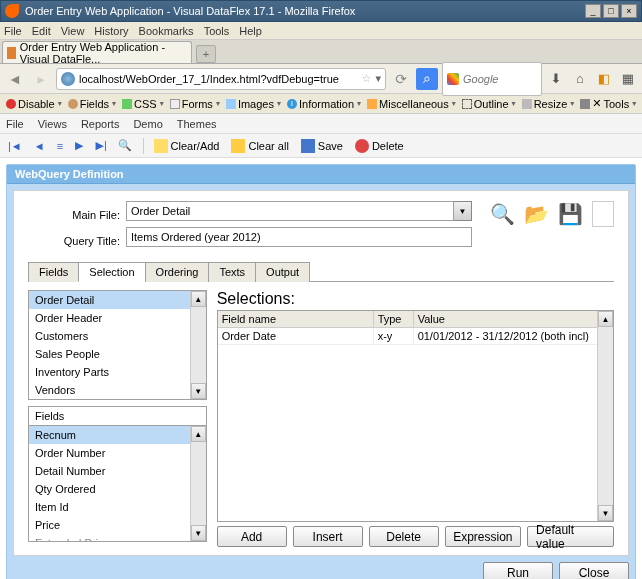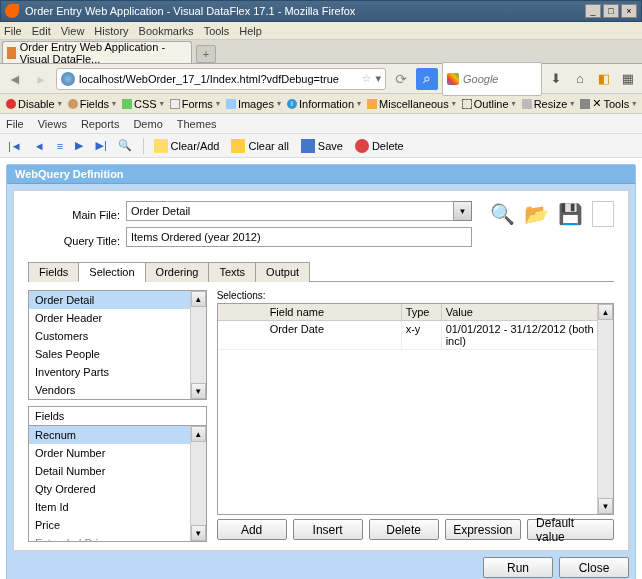--- a/index.html
+++ b/index.html
@@ -68,25 +68,25 @@
 
 .listhdr { padding:3px 6px; background:#fff; border:1px solid #a0a0a0; border-bottom:none; font-size:11px; }
 .listbox { border:1px solid #a0a0a0; background:#fff; height:110px; overflow:hidden; position:relative; }
 .listbox2 { height:117px; }
 .listitem { padding:3px 6px; font-size:11px; }
 .listitem.sel { background:#bcdaf5; }
 .scroll { position:absolute; right:0; top:0; bottom:0; width:16px; background:#e8e8e8; border-left:1px solid #ccc; display:flex; flex-direction:column; }
 .scroll .sarrow { height:16px; background:linear-gradient(#f4f4f4,#d8d8d8); border:1px solid #bbb; display:flex; align-items:center; justify-content:center; font-size:8px; }
 .scroll .sthumb { flex:1; }
 
-.selhdr { font-size:10px; margin-bottom:2px; }
+.selhdr { font-size:16px; margin-bottom:2px; }
 .grid { border:1px solid #a0a0a0; background:#fff; height:212px; position:relative; }
 .gcols { display:flex; background:#ece9e0; border-bottom:1px solid #ccc; font-size:11px; }
 .gcol { padding:2px 4px; border-right:1px solid #ccc; }
-.gc1 { width:136px;margin-left:48px; } .gc2 { width:40px; } .gc3 { flex:1; }
+.gc1 { width:156px; } .gc2 { width:40px; } .gc3 { flex:1; }
 .grow { display:flex; font-size:11px; border-bottom:1px solid #eee; }
 .grow .gcol { border-right:1px solid #eee; }
 
 .btnrow { display:flex; gap:6px; justify-content:flex-end; margin-top:4px; }
 .btn { min-width:70px; height:21px; background:linear-gradient(#fdfdfd,#e4e4e4); border:1px solid #8a8a8a; border-radius:2px; font-size:12px; padding:0 8px; display:flex; align-items:center; justify-content:center; cursor:pointer; }
 .btnrow2 { display:flex; gap:6px; justify-content:flex-end; margin:6px 6px 6px 0; }
 
 </style>
 </head>
 <body>

